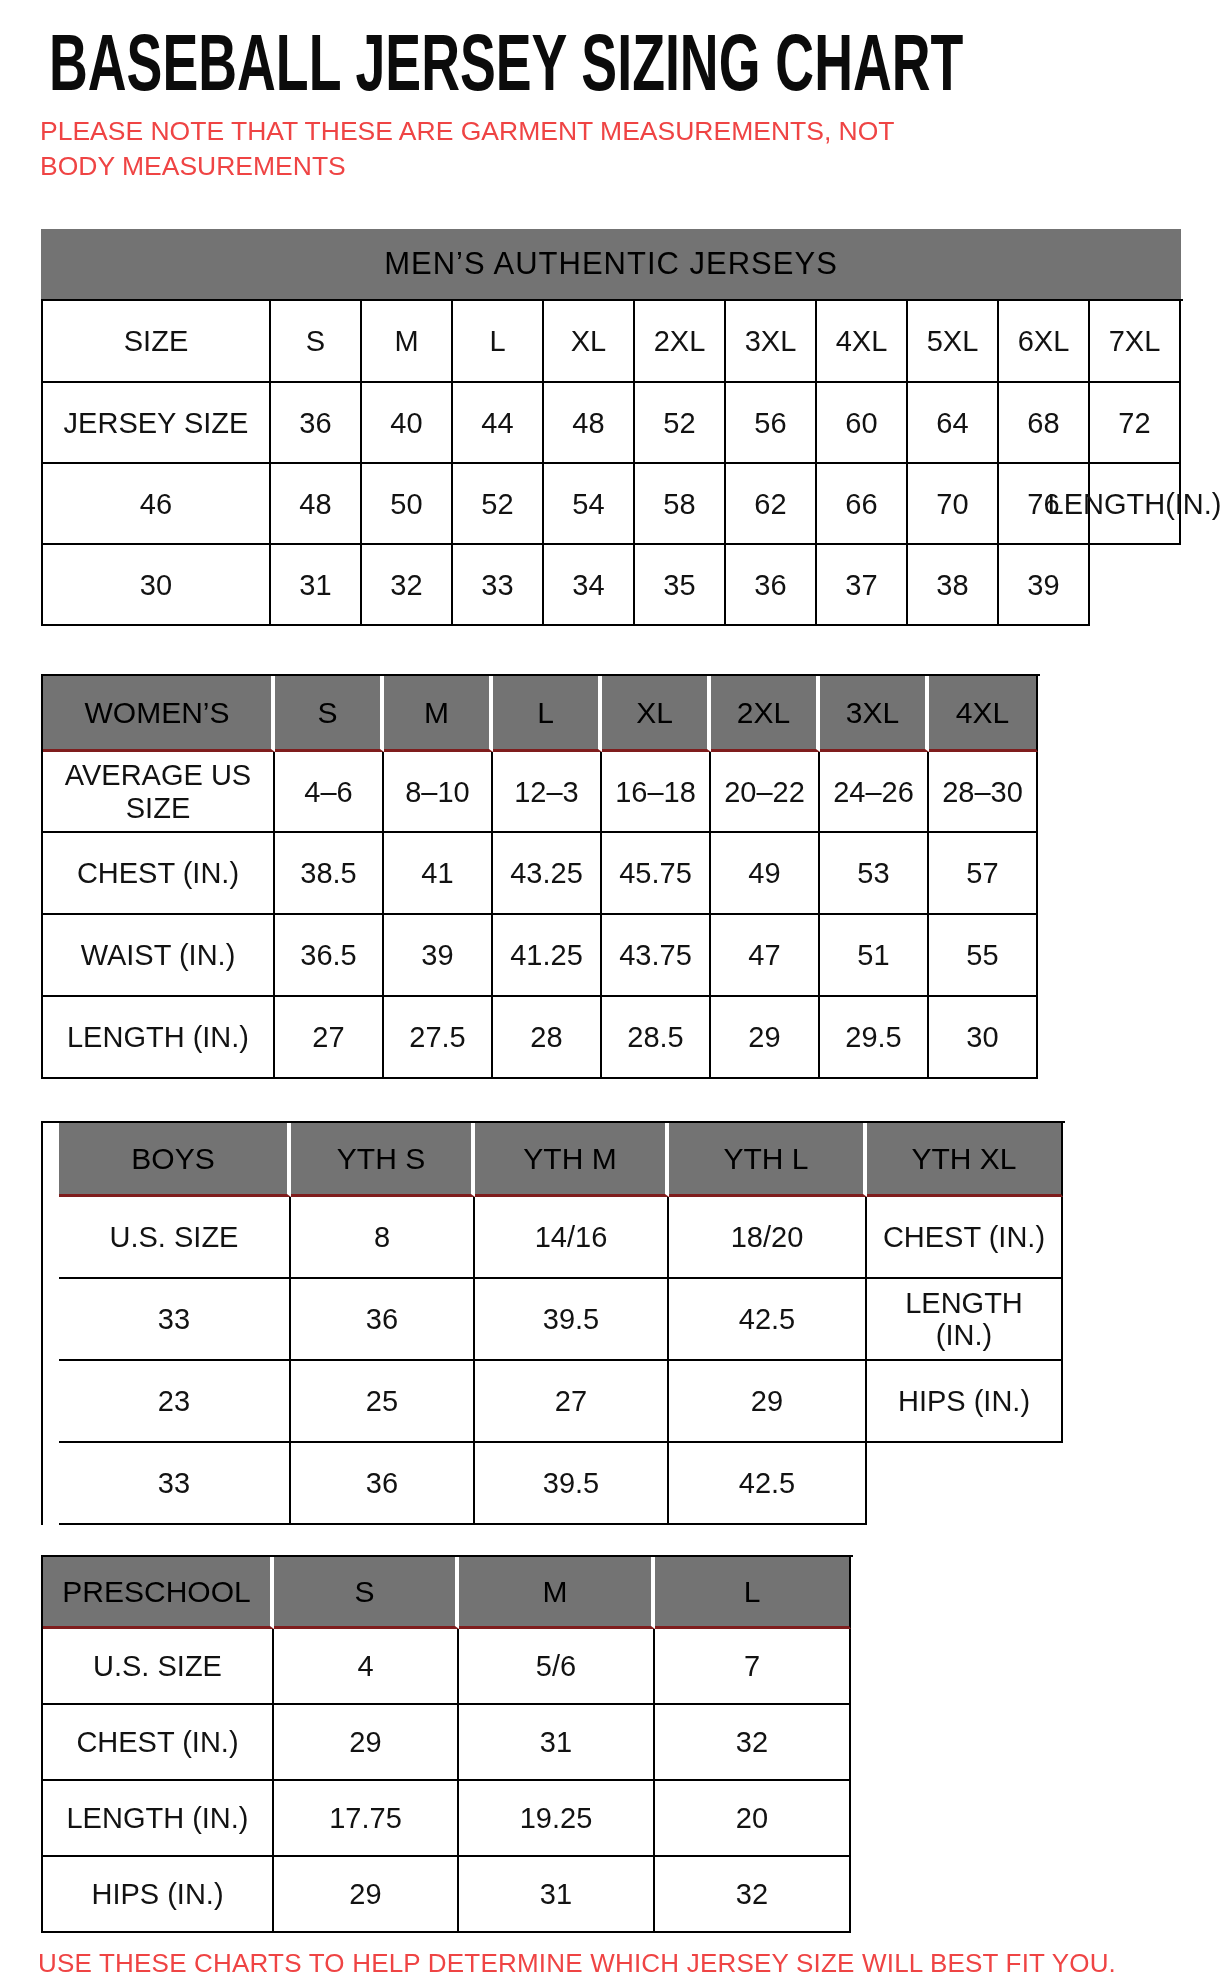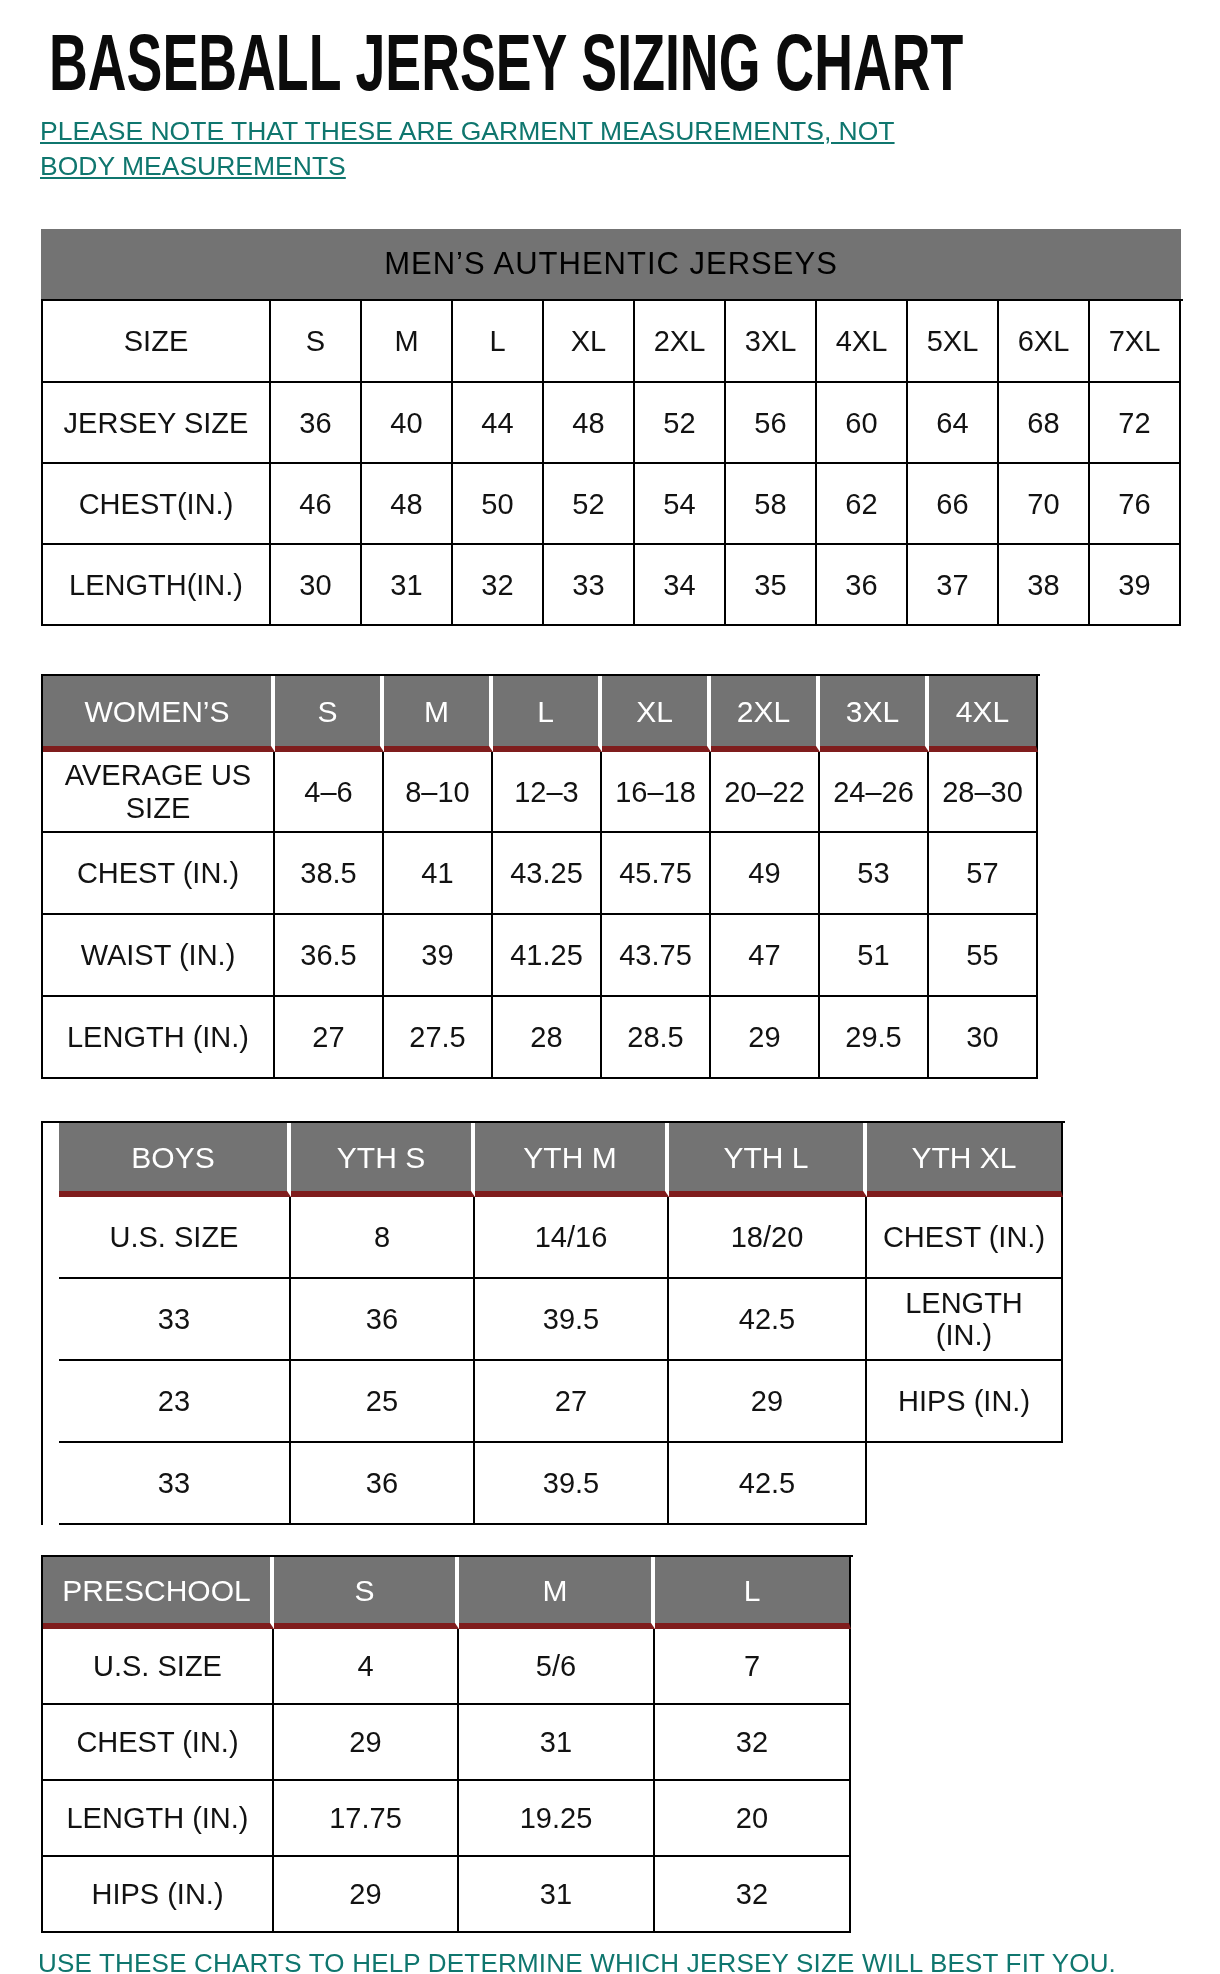--- a/index.html
+++ b/index.html
@@ -4,32 +4,32 @@
 <style>
   html,body{margin:0;padding:0;background:#fff;}
   body{width:1220px;font-family:"Liberation Sans",sans-serif;}
   #page{position:relative;width:1220px;height:1974px;box-sizing:border-box;padding:14px 0 0 34px;overflow:hidden;background:#fff;}
 
   
   .title{display:inline-block;margin:10px 0 0 15px;font-size:79px;line-height:0.98;font-weight:700;
          color:#0b0b0b;white-space:nowrap;transform:scaleX(0.68);transform-origin:0 50%;letter-spacing:0px;}
   
   .note{margin:13px 0 0 6px;max-width:880px;font-size:26.5px;line-height:35px;font-weight:400;}
-  .red{color:#0f766e;text-decoration:underline;}
+  .red{color:#ef4444;}
 
   
   .tbl{margin-left:7px;}
   .band{background:#737373;color:#000000;display:flex;align-items:center;justify-content:center;
         font-size:31px;letter-spacing:1px;}
   .grid{display:grid;border-top:2px solid #000;border-left:2px solid #000;background:#fff;}
   .c{box-sizing:border-box;border-right:2px solid #000;border-bottom:2px solid #000;background:#fff;
      display:flex;align-items:center;justify-content:center;text-align:center;
      font-size:29px;color:#121212;line-height:1.12;}
   .lbl{padding:0 14px;}
-  .g{background:#737373;color:#ffffff;border-right:4px solid #fff;border-bottom:6px solid #7f1d1d;font-size:30px;}
+  .g{background:#737373;color:#000000;border-right:4px solid #fff;border-bottom:3px solid #7f1d1d;font-size:30px;}
   .g.last{border-right:2px solid #000;}
 
   
   .mens-band{width:1140px;height:70px;margin-top:45px;}
   .mens-grid{width:1140px;grid-template-columns:228px repeat(10,91px);grid-template-rows:82px 81px 81px 81px;}
   
   .womens-grid{width:997px;margin-top:48px;grid-template-columns:232px repeat(7,109px);
                grid-template-rows:76px 81px 82px 82px 82px;}
   
   .boys-grid{width:1006px;margin-top:42px;grid-template-columns:232px 184px 194px 198px 196px;
@@ -70,21 +70,20 @@
       <div class="c">40</div>
       <div class="c">44</div>
       <div class="c">48</div>
       <div class="c">52</div>
       <div class="c">56</div>
       <div class="c">60</div>
       <div class="c">64</div>
       <div class="c">68</div>
       <div class="c">72</div>
 
-      <div class="c lbl">CHEST(IN.)</div>
       <div class="c">46</div>
       <div class="c">48</div>
       <div class="c">50</div>
       <div class="c">52</div>
       <div class="c">54</div>
       <div class="c">58</div>
       <div class="c">62</div>
       <div class="c">66</div>
       <div class="c">70</div>
       <div class="c">76</div>

